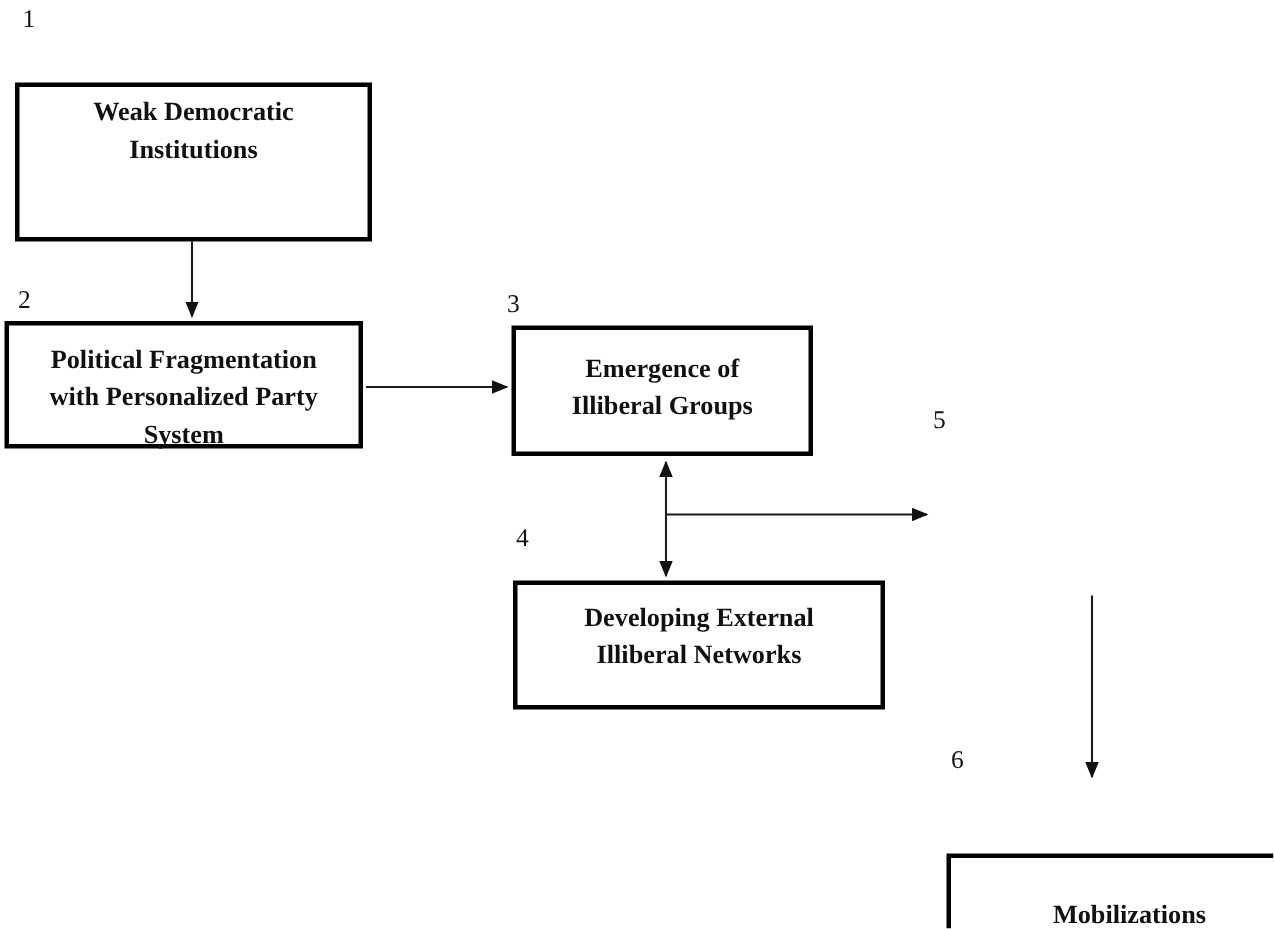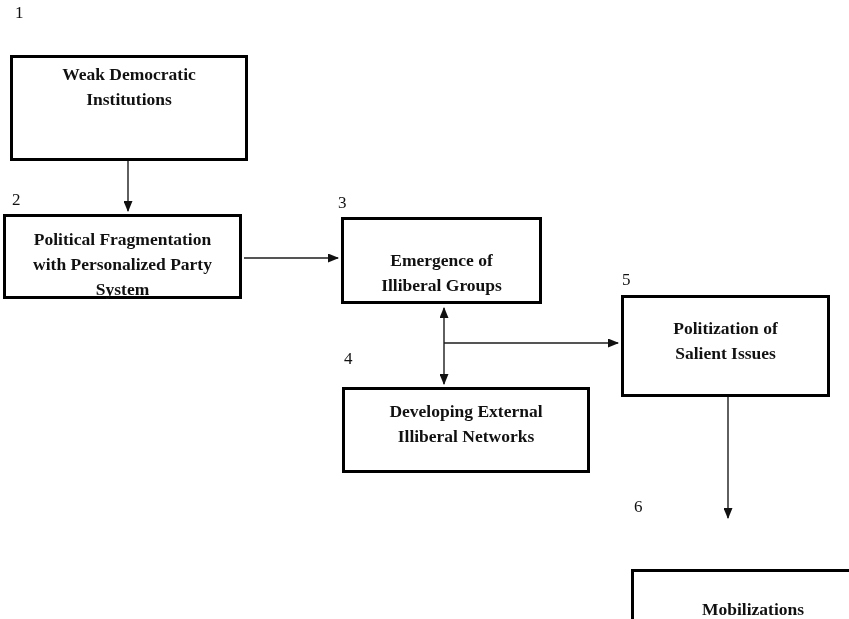--- a/index.html
+++ b/index.html
@@ -43,21 +43,21 @@
   .num {
     position: absolute;
     font-size: 17px;
     font-weight: normal;
     color: #111111;
     line-height: 20px;
   }
   
   .n1 { left: 10px;  top: 35px;  width: 238px; height: 106px;  padding-top: 4px; margin-top: 20px; }
   .n2 { left: 3px;   top: 214px; width: 239px; height: 85px;  padding-top: 10px; }
-  .n3 { left: 341px; top: 217px; width: 201px; height: 87px;  padding-top: 28px; }
+  .n3 { left: 341px; top: 217px; width: 201px; height: 87px;  padding-top: 13px; }
   .n4 { left: 342px; top: 387px; width: 248px; height: 86px;  padding-top: 9px; }
   .n5 { left: 621px; top: 295px; width: 209px; height: 102px; padding-top: 18px; }
   .n6 { left: 631px; top: 521px; width: 244px; height: 87px;  padding-top: 25px; margin-top: 48px; }
   .num1 { left: 15px;  top: 3px; }
   .num2 { left: 12px;  top: 190px; }
   .num3 { left: 338px; top: 193px; }
   .num4 { left: 344px; top: 349px; }
   .num5 { left: 622px; top: 270px; }
   .num6 { left: 634px; top: 497px; }
 </style>
@@ -92,20 +92,18 @@
 
   <span class="num num3">3</span>
   <div class="node n3">Emergence of
 Illiberal Groups</div>
 
   <span class="num num4">4</span>
   <div class="node n4">Developing External
 Illiberal Networks</div>
 
   <span class="num num5">5</span>
-  <div class="node n5">Politization of
-Salient Issues</div>
 
   <span class="num num6">6</span>
   <div class="node n6">Mobilizations
 Against Democracy</div>
 
 </div>
 
 </body></html>

